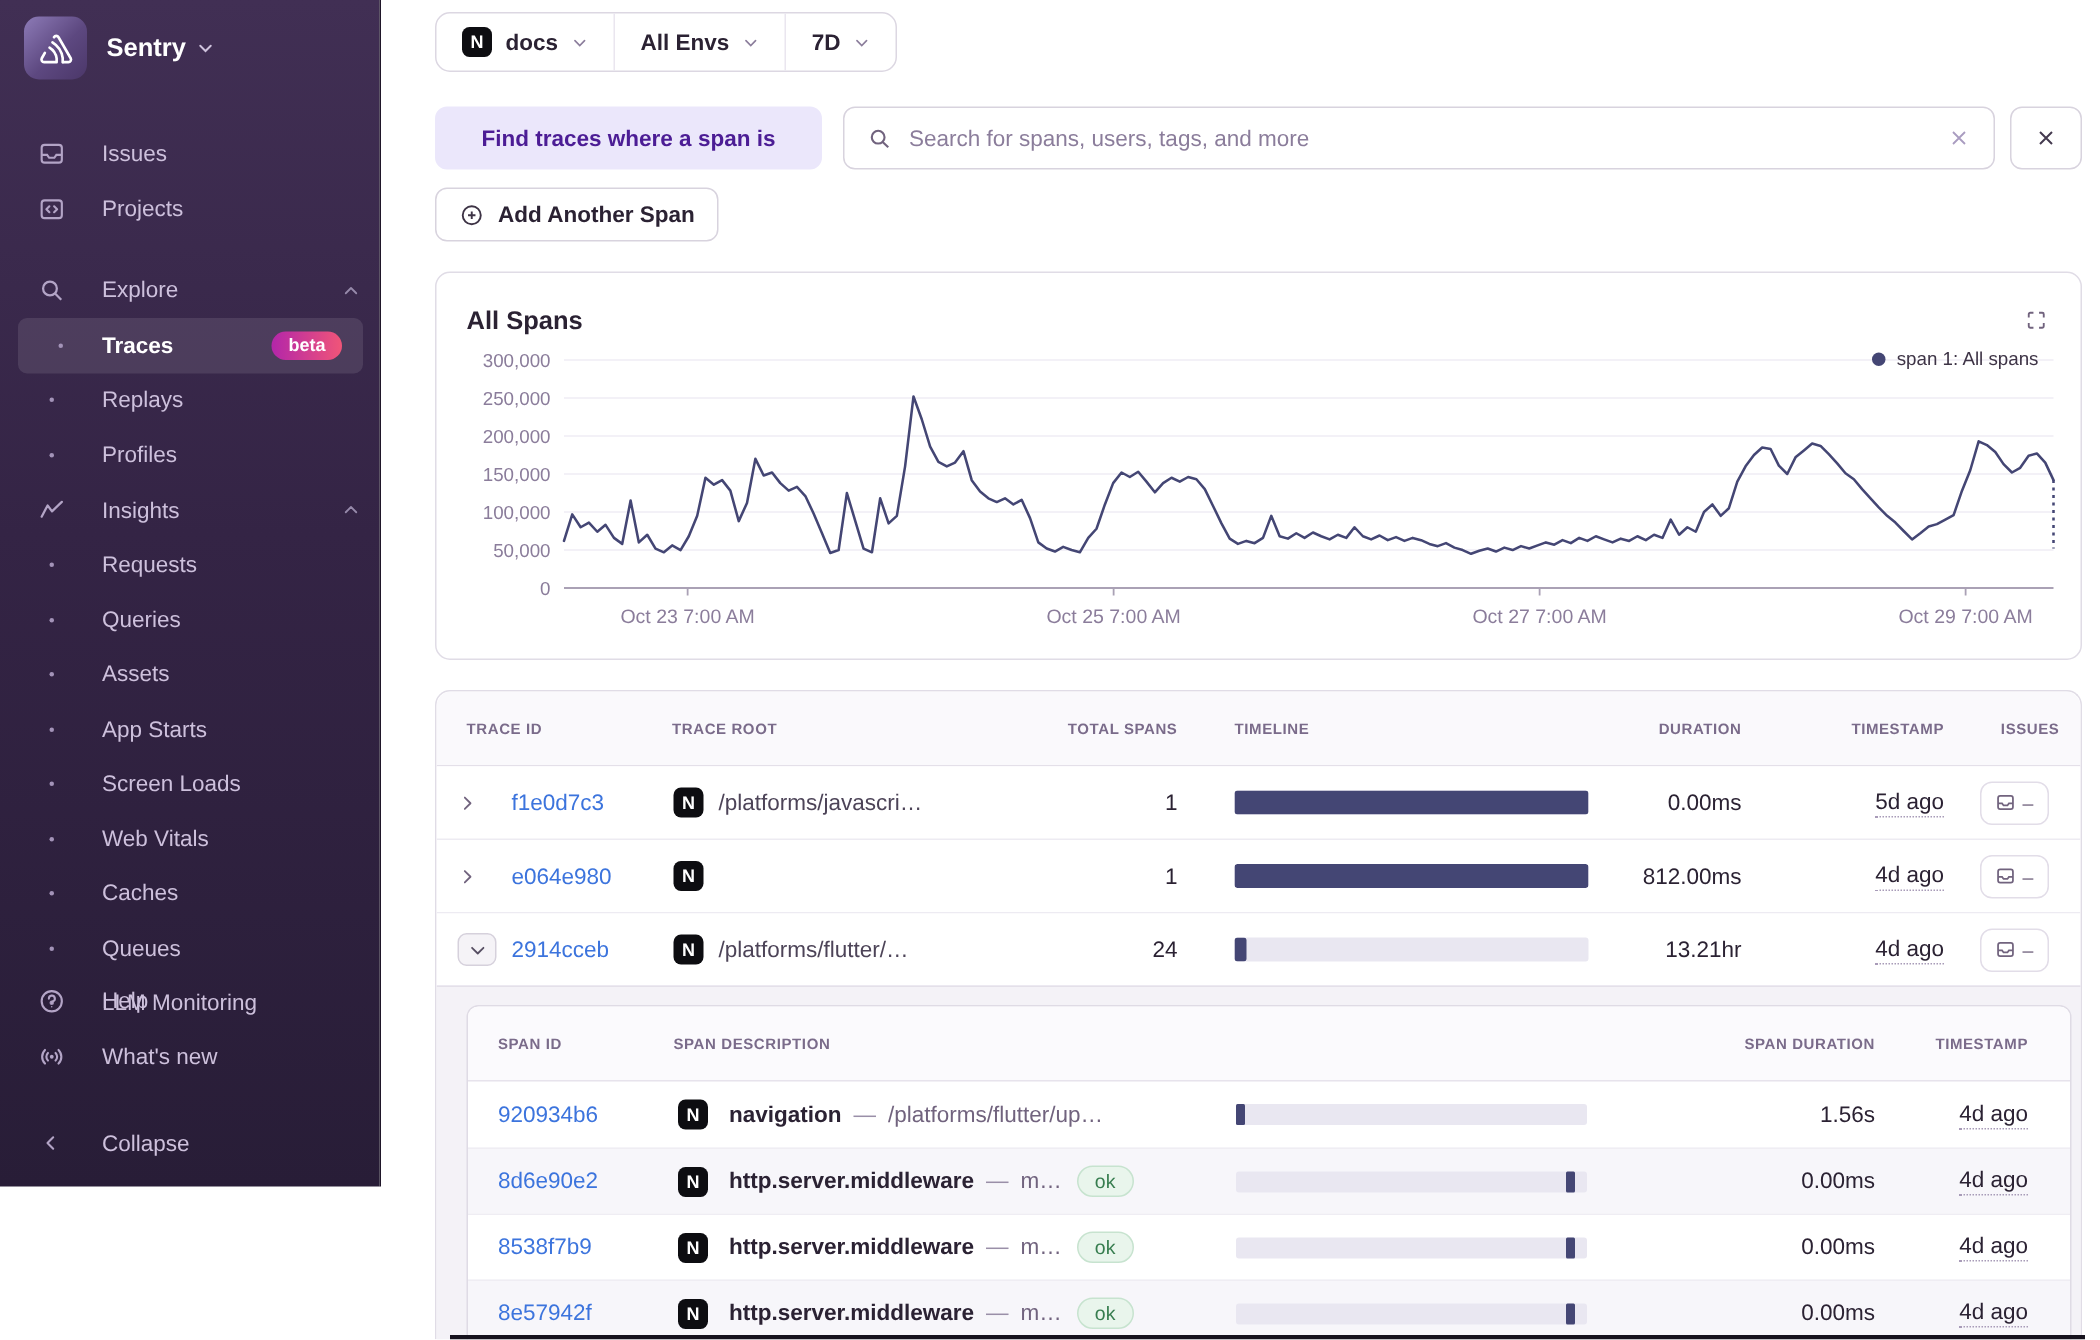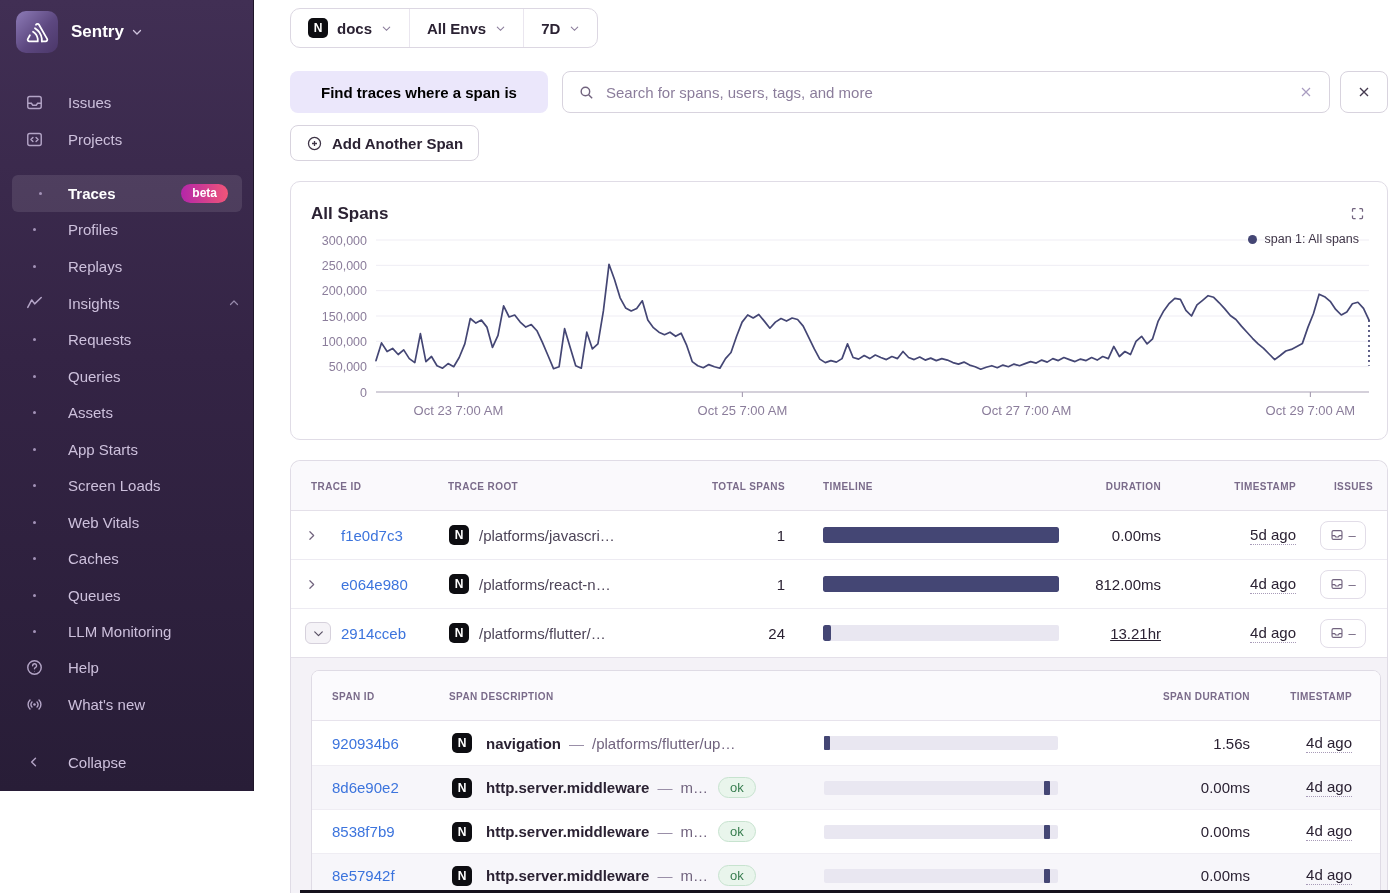--- a/index.html
+++ b/index.html
@@ -37,21 +37,21 @@
   .filter-bar { position:absolute; left:290px; top:8px; height:40px; background:#fff;
     border:1px solid #dcd7e2; border-radius:10px; display:flex; align-items:stretch; }
   .seg { display:flex; align-items:center; gap:9px; padding:0 17px; font-size:15px; font-weight:700; cursor:pointer; }
   .seg + .seg { border-left:1px solid #eae6ef; }
   .seg .chev { color:#8b7d9b; }
   .n-icon { width:20px; height:20px; border-radius:5px; background:#0d0d11; color:#fff;
     font-weight:700; font-size:12px; display:flex; align-items:center; justify-content:center; }
 
   
   .find-pill { position:absolute; left:290px; top:71px; width:258px; height:42px;
-    background:#ebe7fb; color:#000000; font-weight:700; font-size:15px; border-radius:8px;
+    background:#ebe7fb; color:#4c1d95; font-weight:700; font-size:15px; border-radius:8px;
     display:flex; align-items:center; justify-content:center; cursor:pointer; }
   .search-box { position:absolute; left:562px; top:71px; width:768px; height:42px; background:#fff;
     border:1px solid #d8d3de; border-radius:8px; display:flex; align-items:center; gap:11px; padding:0 15px; }
   .search-box input { flex:1; border:none; outline:none; font-size:15px; color:#2b2233;
     font-family:"Liberation Sans","DejaVu Sans",sans-serif; background:transparent; }
   .search-box input::placeholder { color:#8b7d9b; }
   .clear-x { color:#a99cc0; cursor:pointer; display:flex; }
   .x-btn { position:absolute; left:1340px; top:71px; width:48px; height:42px; background:#fff;
     border:1px solid #d8d3de; border-radius:8px; display:flex; align-items:center; justify-content:center;
     color:#443a4f; cursor:pointer; }
@@ -142,38 +142,52 @@
       <div class="nav-item">
         <span class="icon-col">
           <svg width="19" height="19" viewBox="0 0 24 24" fill="none" stroke="currentColor" stroke-width="1.8" stroke-linecap="round" stroke-linejoin="round">
             <rect x="3.5" y="4.5" width="17" height="15" rx="2.5"></rect>
             <path d="M10 9.5 7.5 12l2.5 2.5M14 9.5l2.5 2.5L14 14.5"></path>
           </svg>
         </span>
         <span>Projects</span>
       </div>
       <div class="nav-gap"></div>
+      <div class="nav-item">
+        <span class="icon-col">
+          <svg width="19" height="19" viewBox="0 0 24 24" fill="none" stroke="currentColor" stroke-width="1.9">
+            <circle cx="10.5" cy="10.5" r="5.8"></circle>
+            <path d="M14.8 14.8 20 20"></path>
+          </svg>
+        </span>
+        <span>Explore</span>
+        <span class="sect-chev">
+          <svg width="12" height="12" viewBox="0 0 24 24" fill="none" stroke="currentColor" stroke-width="2.4" stroke-linecap="round" stroke-linejoin="round">
+            <path d="M5 15l7-7 7 7"></path>
+          </svg>
+        </span>
+      </div>
       <div class="nav-item sub selected">
         <span class="icon-col">
           <span class="bullet"></span>
         </span>
         <span>Traces</span>
         <span class="beta-badge">beta</span>
       </div>
       <div class="nav-item sub">
         <span class="icon-col">
           <span class="bullet"></span>
         </span>
+        <span>Replays</span>
+      </div>
+      <div class="nav-item sub">
+        <span class="icon-col">
+          <span class="bullet"></span>
+        </span>
         <span>Profiles</span>
-      </div>
-      <div class="nav-item sub">
-        <span class="icon-col">
-          <span class="bullet"></span>
-        </span>
-        <span>Replays</span>
       </div>
       <div class="nav-item">
         <span class="icon-col">
           <svg width="19" height="19" viewBox="0 0 24 24" fill="none" stroke="currentColor" stroke-width="1.9" stroke-linecap="round" stroke-linejoin="round">
             <path d="M3.5 17 8.5 7.5l3.7 5L20.5 4.5"></path>
           </svg>
         </span>
         <span>Insights</span>
         <span class="sect-chev">
           <svg width="12" height="12" viewBox="0 0 24 24" fill="none" stroke="currentColor" stroke-width="2.4" stroke-linecap="round" stroke-linejoin="round">
@@ -419,21 +433,20 @@
             <path d="M9 5l7 7-7 7"></path>
           </svg>
         </span>
       </span>
       <span class="cell" style="left: 50px; width: 100px;">
         <a class="link">e064e980</a>
       </span>
       <span class="cell" style="left: 158px; width: 24px;">
         <span class="n-icon">N</span>
       </span>
-      <span class="cell root-txt" style="left: 188px; width: 185px;">/platforms/react-n…</span>
       <span class="cell right" style="left: 380px; width: 114px;">1</span>
       <span class="cell" style="left: 532px; width: 236px;">
         <span class="bar-track">
           <span class="bar-fill" style="width: 100%;"></span>
         </span>
       </span>
       <span class="cell right" style="left: 700px; width: 170px;">812.00ms</span>
       <span class="cell right" style="left: 920px; width: 85px;">
         <span class="stamp">4d ago</span>
       </span>
@@ -460,21 +473,21 @@
       <span class="cell" style="left: 158px; width: 24px;">
         <span class="n-icon">N</span>
       </span>
       <span class="cell root-txt" style="left: 188px; width: 185px;">/platforms/flutter/…</span>
       <span class="cell right" style="left: 380px; width: 114px;">24</span>
       <span class="cell" style="left: 532px; width: 236px;">
         <span class="bar-track">
           <span class="bar-fill" style="width: 3.4%;"></span>
         </span>
       </span>
-      <span class="cell right" style="left: 700px; width: 170px; text-decoration: underline;">13.21hr</span>
+      <span class="cell right" style="left: 700px; width: 170px;">13.21hr</span>
       <span class="cell right" style="left: 920px; width: 85px;">
         <span class="stamp">4d ago</span>
       </span>
       <span class="cell" style="left: 1022px; width: 60px; justify-content: center;">
         <span class="issues-btn"><span>
             <svg width="14" height="14" viewBox="0 0 24 24" fill="none" stroke="currentColor" stroke-width="2">
               <rect x="3.5" y="4.5" width="17" height="15" rx="2.5"></rect>
               <path d="M3.5 13h4.6l1.7 2.4h4.4l1.7-2.4h4.6"></path>
             </svg>
           </span>–</span>

